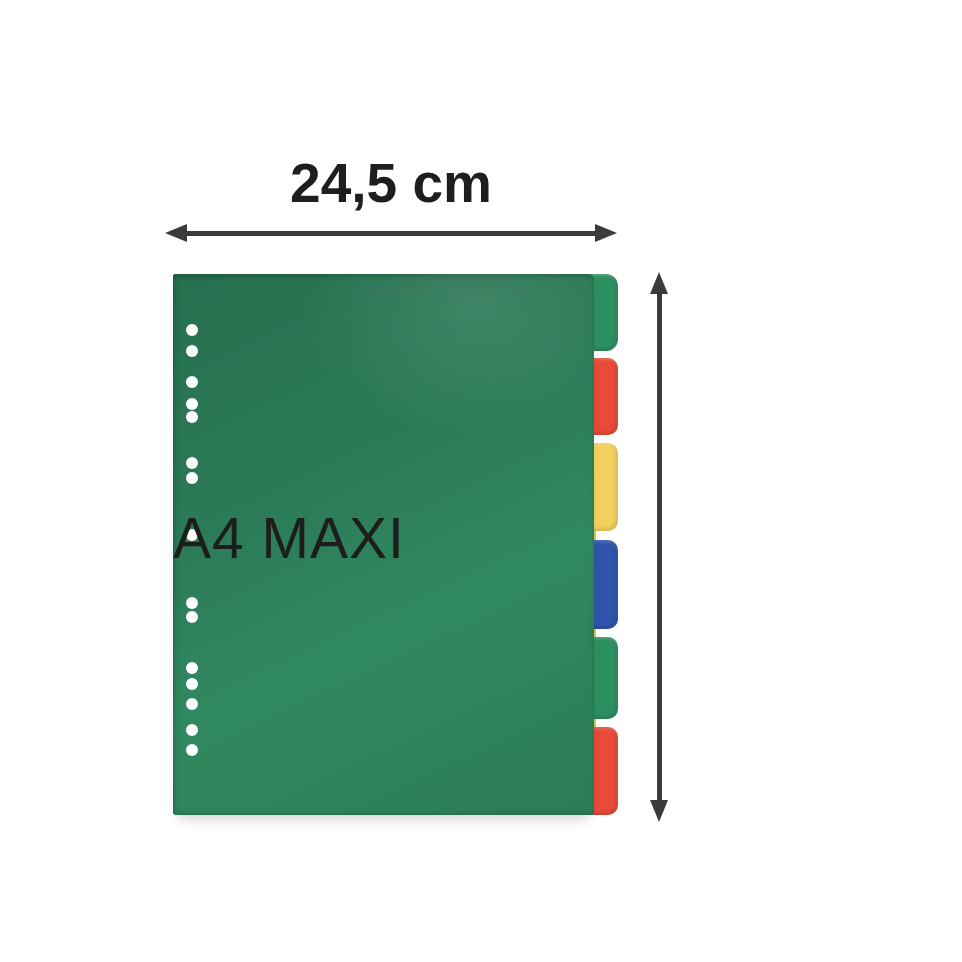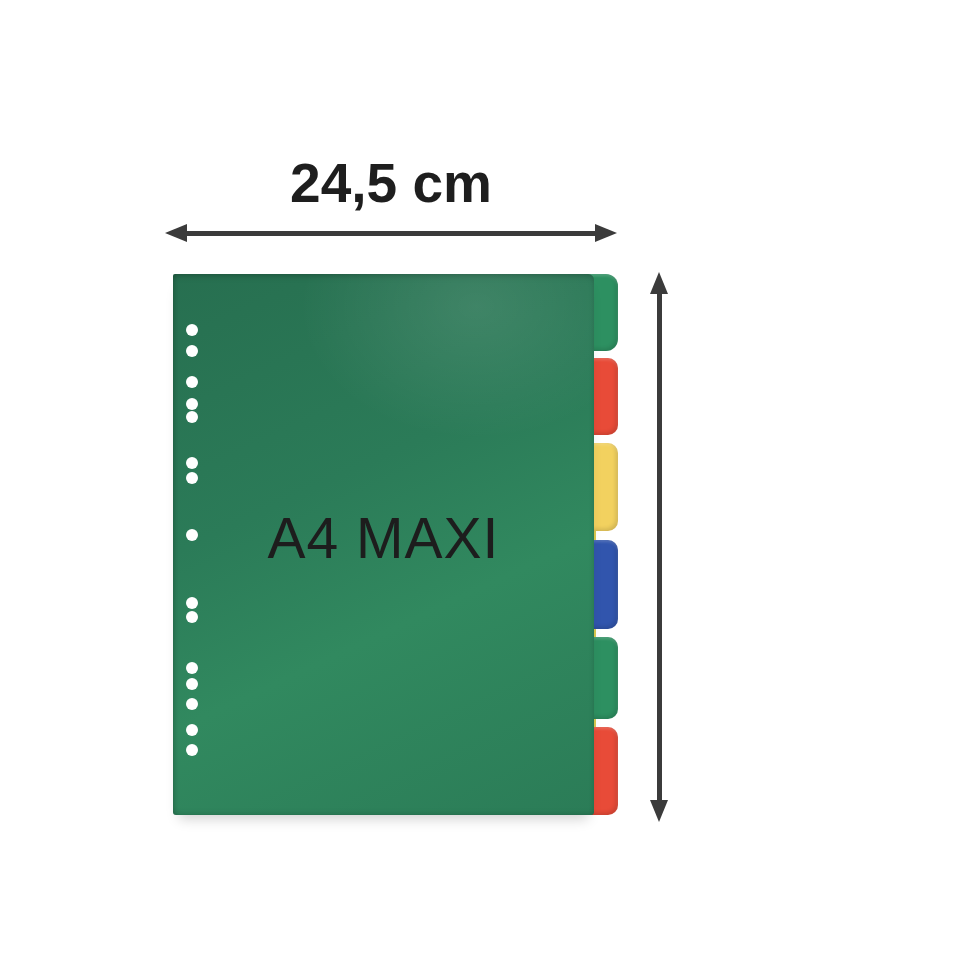--- a/index.html
+++ b/index.html
@@ -56,21 +56,21 @@
   }
   .sheet::after{
     content:"";position:absolute;inset:0;border-radius:inherit;pointer-events:none;
     background:radial-gradient(ellipse 60% 35% at 72% 6%,rgba(255,255,255,0.10),rgba(255,255,255,0) 70%);
   }
   .hole{
     position:absolute;left:13px;width:12px;height:12px;border-radius:50%;
     background:#ffffff;z-index:4;
   }
   .sheet-label{
-    position:absolute;left:0;top:231px;width:100%;text-align:center;
+    position:absolute;left:0;top:231px;width:100%;text-align:left;
     font-size:57px;font-weight:400;color:#1d1d1d;letter-spacing:1px;z-index:4;
   }
 </style>
 </head>
 <body>
 
 <div class="stage">
 
   <div class="dim-label width-label">24,5 cm</div>
   <div class="h-arrow">

